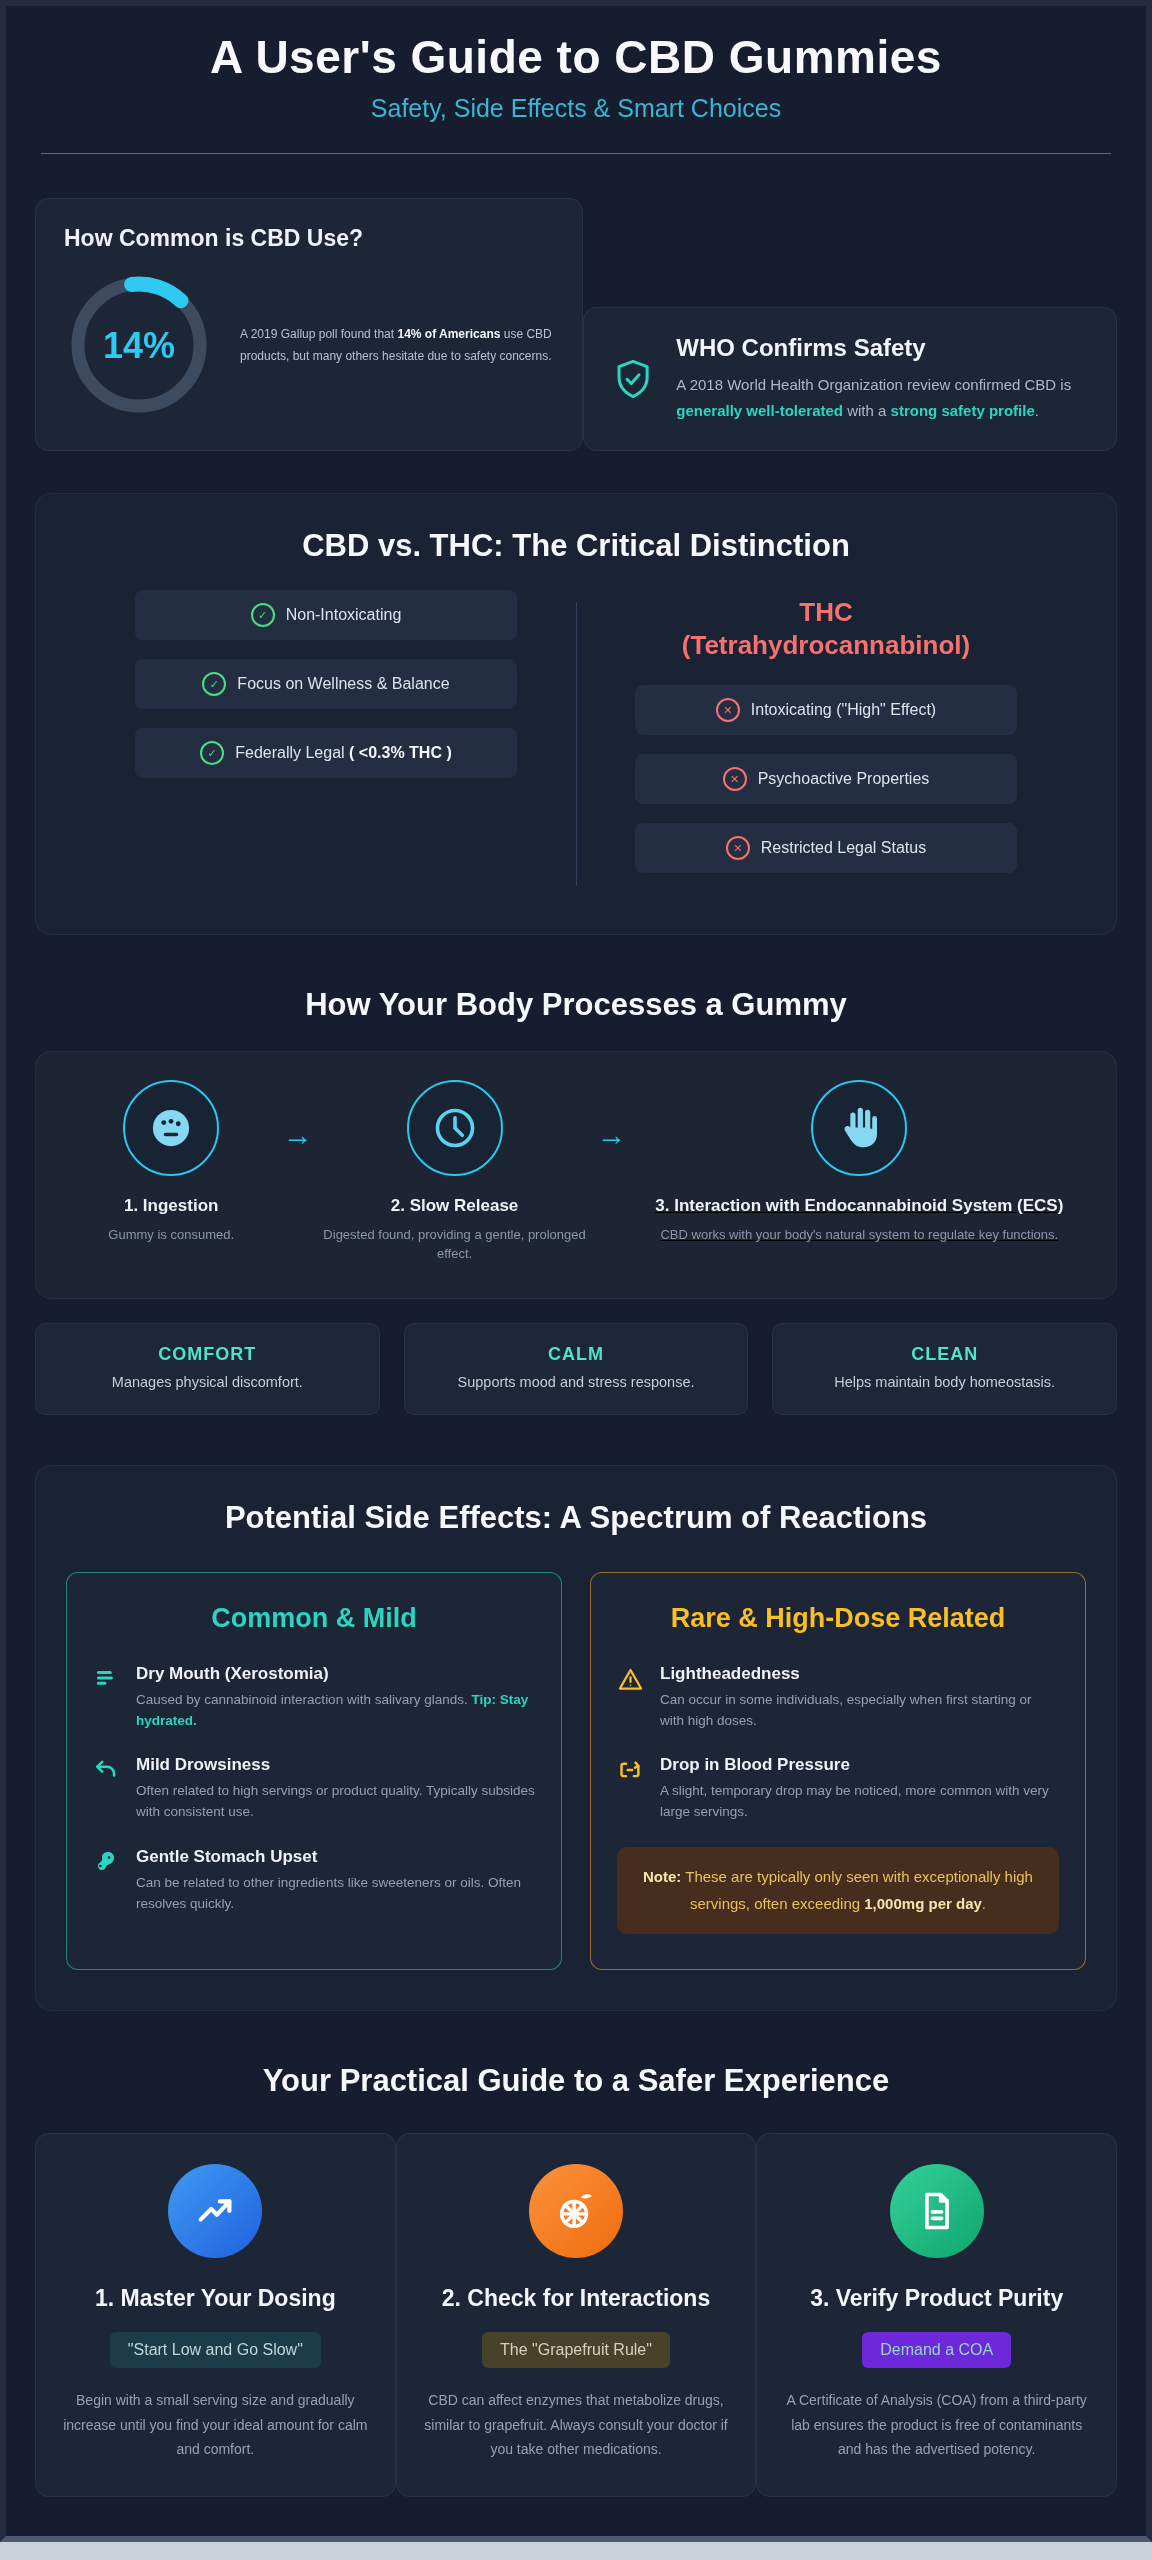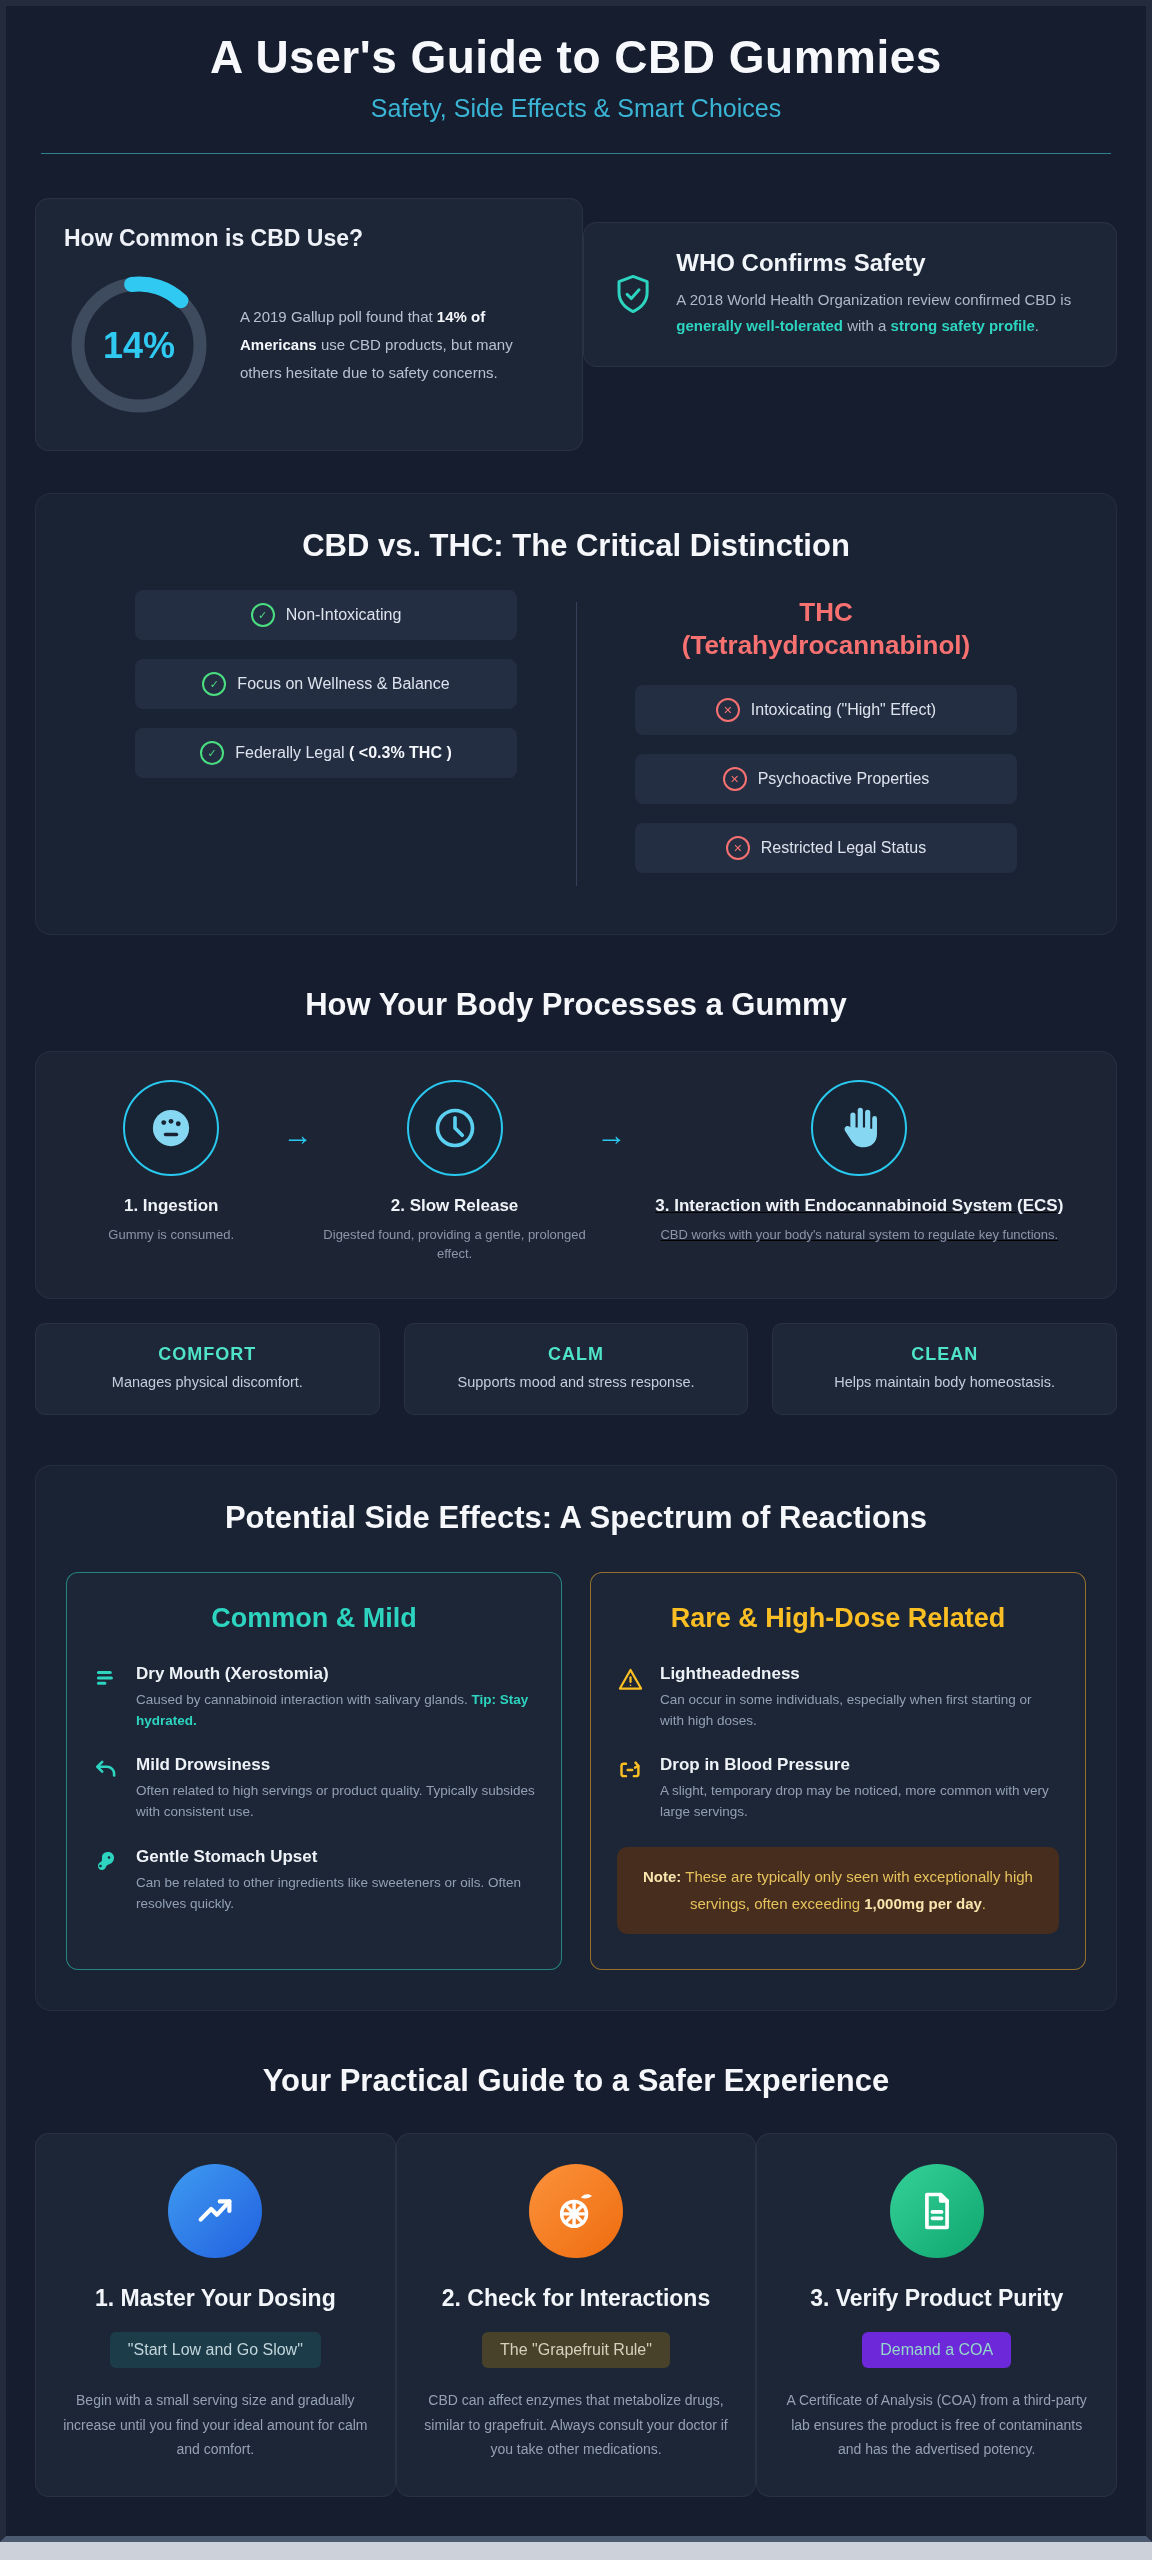--- a/index.html
+++ b/index.html
@@ -4,28 +4,28 @@
 <style>
   html,body{margin:0;padding:0;background:#cdd2da;}
   body{width:1152px;font-family:"Liberation Sans","DejaVu Sans",sans-serif;-webkit-font-smoothing:antialiased;}
   .poster{box-sizing:border-box;width:1152px;height:2542px;background:#161d2e;
     border:6px solid #232b3d;border-bottom-color:#4b5a6e;padding:16px 29px 0 29px;overflow:hidden;}
   
   .title{color:#f6f8fb;font-size:46px;font-weight:bold;text-align:center;margin:8px 0 0;letter-spacing:.5px;}
   .subtitle{color:#3ab5d6;font-size:25px;font-weight:300;text-align:center;margin-top:10px;}
   .rule{border:none;border-top:1.5px solid #2d7f93;margin:30px 6px 0 6px;}
   
-  .row1{display:flex;margin-top:44px;align-items:flex-start;}
+  .row1{display:flex;margin-top:44px;align-items:flex-end;}
   .card{background:#1d2637;border:1px solid rgba(255,255,255,.06);border-radius:14px;}
   .stats-card{flex:1.03;padding:26px 28px 30px;}
   .stats-card h3{margin:0;color:#eef2f8;font-size:23px;font-weight:bold;}
   .stats-body{display:flex;align-items:center;gap:26px;margin-top:18px;}
   .donut{flex:none;}
   .donut text{font-family:"Liberation Sans","DejaVu Sans",sans-serif;}
-  .stats-text{color:#b7c1cf;font-size:15px;line-height:1.85;}
+  .stats-text{color:#b7c1cf;font-size:12px;line-height:1.85;}
   .stats-text b{color:#f3f6fa;}
   .who-card{flex:1;margin-top:24px;padding:26px 28px;display:flex;gap:22px;align-items:center;}
   .who-card h3{margin:0 0 10px;color:#f1f5f9;font-size:24px;font-weight:bold;}
   .who-text{color:#aeb8c6;font-size:15px;line-height:1.75;}
   .who-text b{color:#2dd4bf;}
   
   .compare{margin-top:42px;background:#1a2334;border:1px solid rgba(255,255,255,.05);border-radius:16px;padding:34px 40px 42px;}
   .compare h2{margin:0;text-align:center;color:#f5f7fa;font-size:31px;font-weight:bold;}
   .cols{display:flex;margin-top:26px;position:relative;}
   .col{flex:1;padding:0 28px;}

